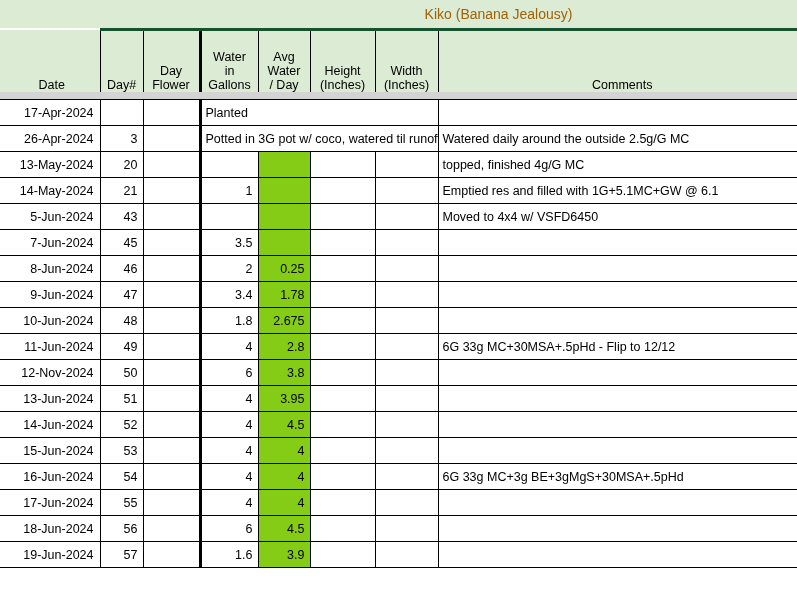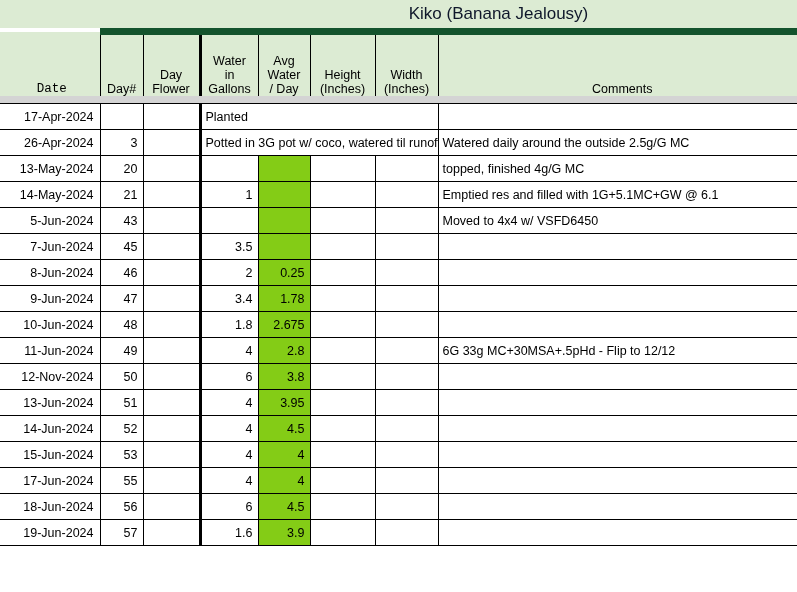--- a/index.html
+++ b/index.html
@@ -57,33 +57,32 @@
     font-weight: bold;
     font-size: 12.5px;
     line-height: 14px;
     border-left: 1px solid #000;
     border-right: 1px solid #000;
   }
   .title-cell {
     text-align: center;
     vertical-align: middle;
     font-weight: bold;
-    font-size: 17px;
-    color: #0f172a;
+    font-size: 14px;
+    color: #a16207;
   }
   .date-head {
     vertical-align: bottom !important;
     text-align: left;
     padding-left: 4px !important;
     border-left: none !important;
     border-right: 1px solid #000 !important;
-    font-family: Liberation Mono, monospace;
   }
   .thickline-top {
-    border-top: 7px solid #14532d;
+    border-top: 3px solid #14532d;
   }
   .thickline-left {
     border-left: 3px solid #000 !important;
   }
   .hdr-label-row td.comment-head {
     border-right: none;
     padding-left: 9px;
   }
 
   
@@ -322,20 +321,30 @@
           <td class="cell-date">15-Jun-2024</td>
           <td class="cell-num">53</td>
           <td class="cell-num"></td>
           <td class="cell-num cell-water">4</td>
           <td class="cell-avg">4</td>
           <td class="cell-num"></td>
           <td class="cell-num"></td>
           <td class="cell-text"></td>
         </tr>
         <tr class="data-row">
+          <td class="cell-date">16-Jun-2024</td>
+          <td class="cell-num">54</td>
+          <td class="cell-num"></td>
+          <td class="cell-num cell-water">4</td>
+          <td class="cell-avg">4</td>
+          <td class="cell-num"></td>
+          <td class="cell-num"></td>
+          <td class="cell-text">6G 33g MC+3g BE+3gMgS+30MSA+.5pHd</td>
+        </tr>
+        <tr class="data-row">
           <td class="cell-date">17-Jun-2024</td>
           <td class="cell-num">55</td>
           <td class="cell-num"></td>
           <td class="cell-num cell-water">4</td>
           <td class="cell-avg">4</td>
           <td class="cell-num"></td>
           <td class="cell-num"></td>
           <td class="cell-text"></td>
         </tr>
         <tr class="data-row">

